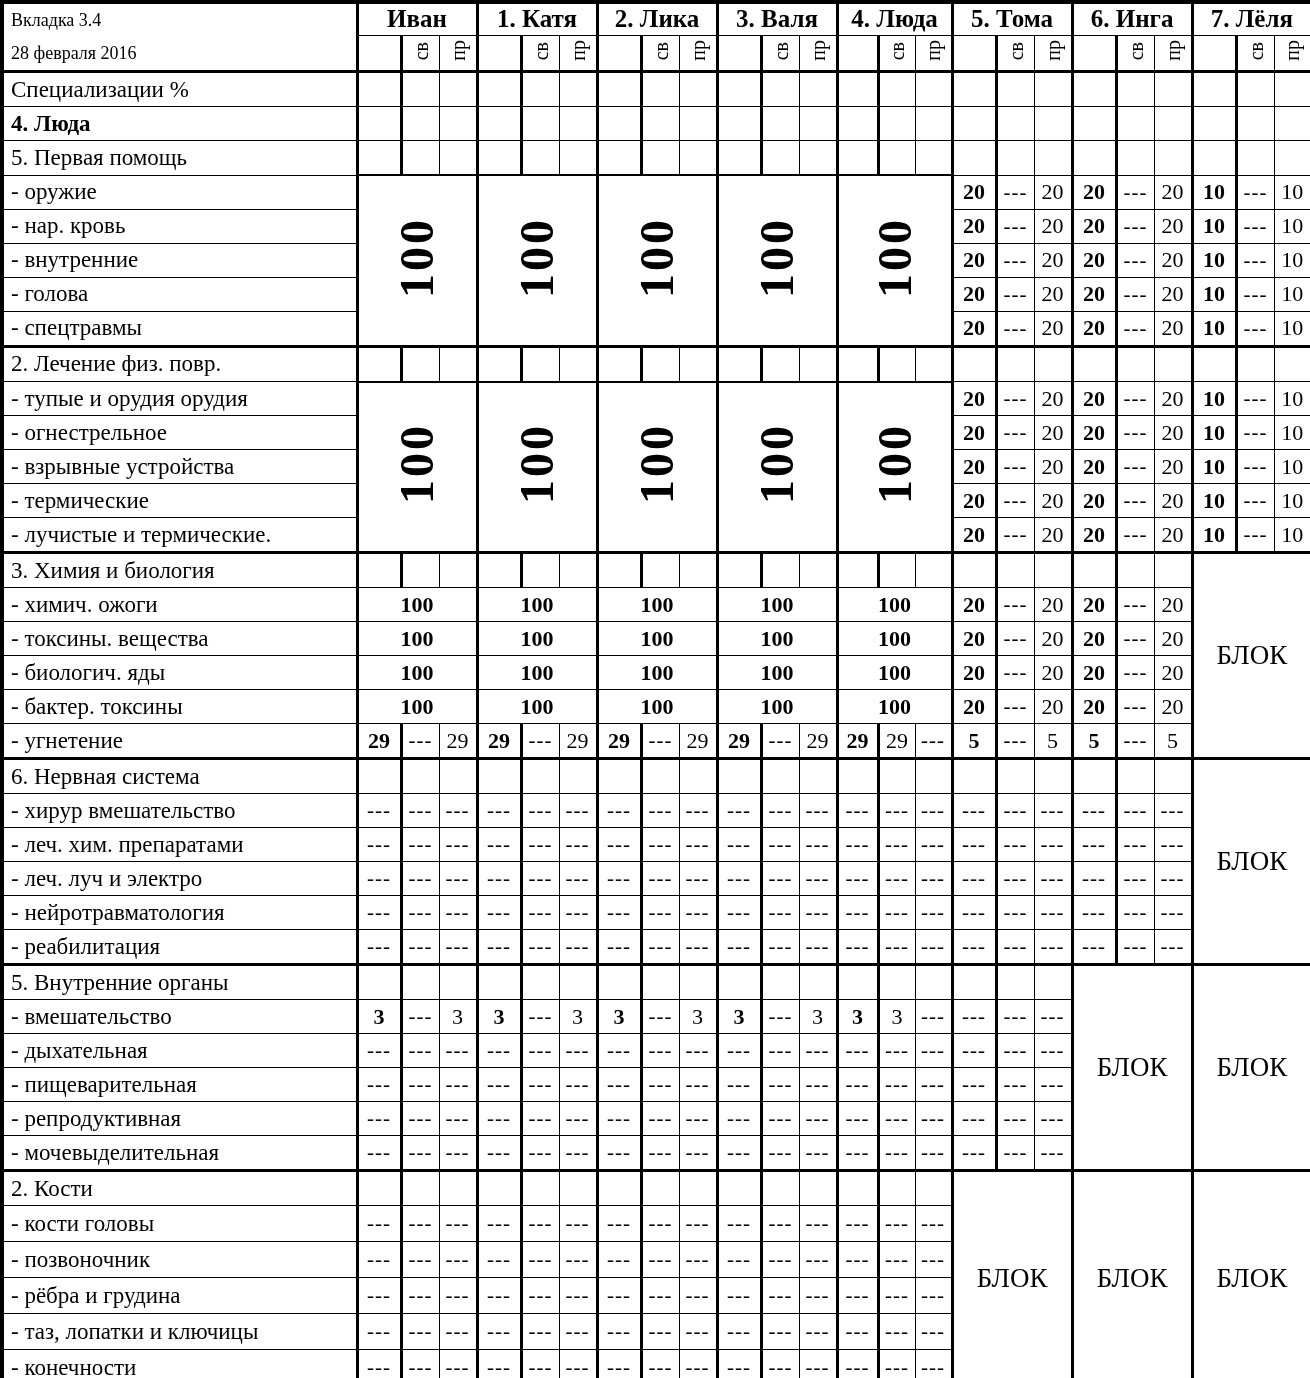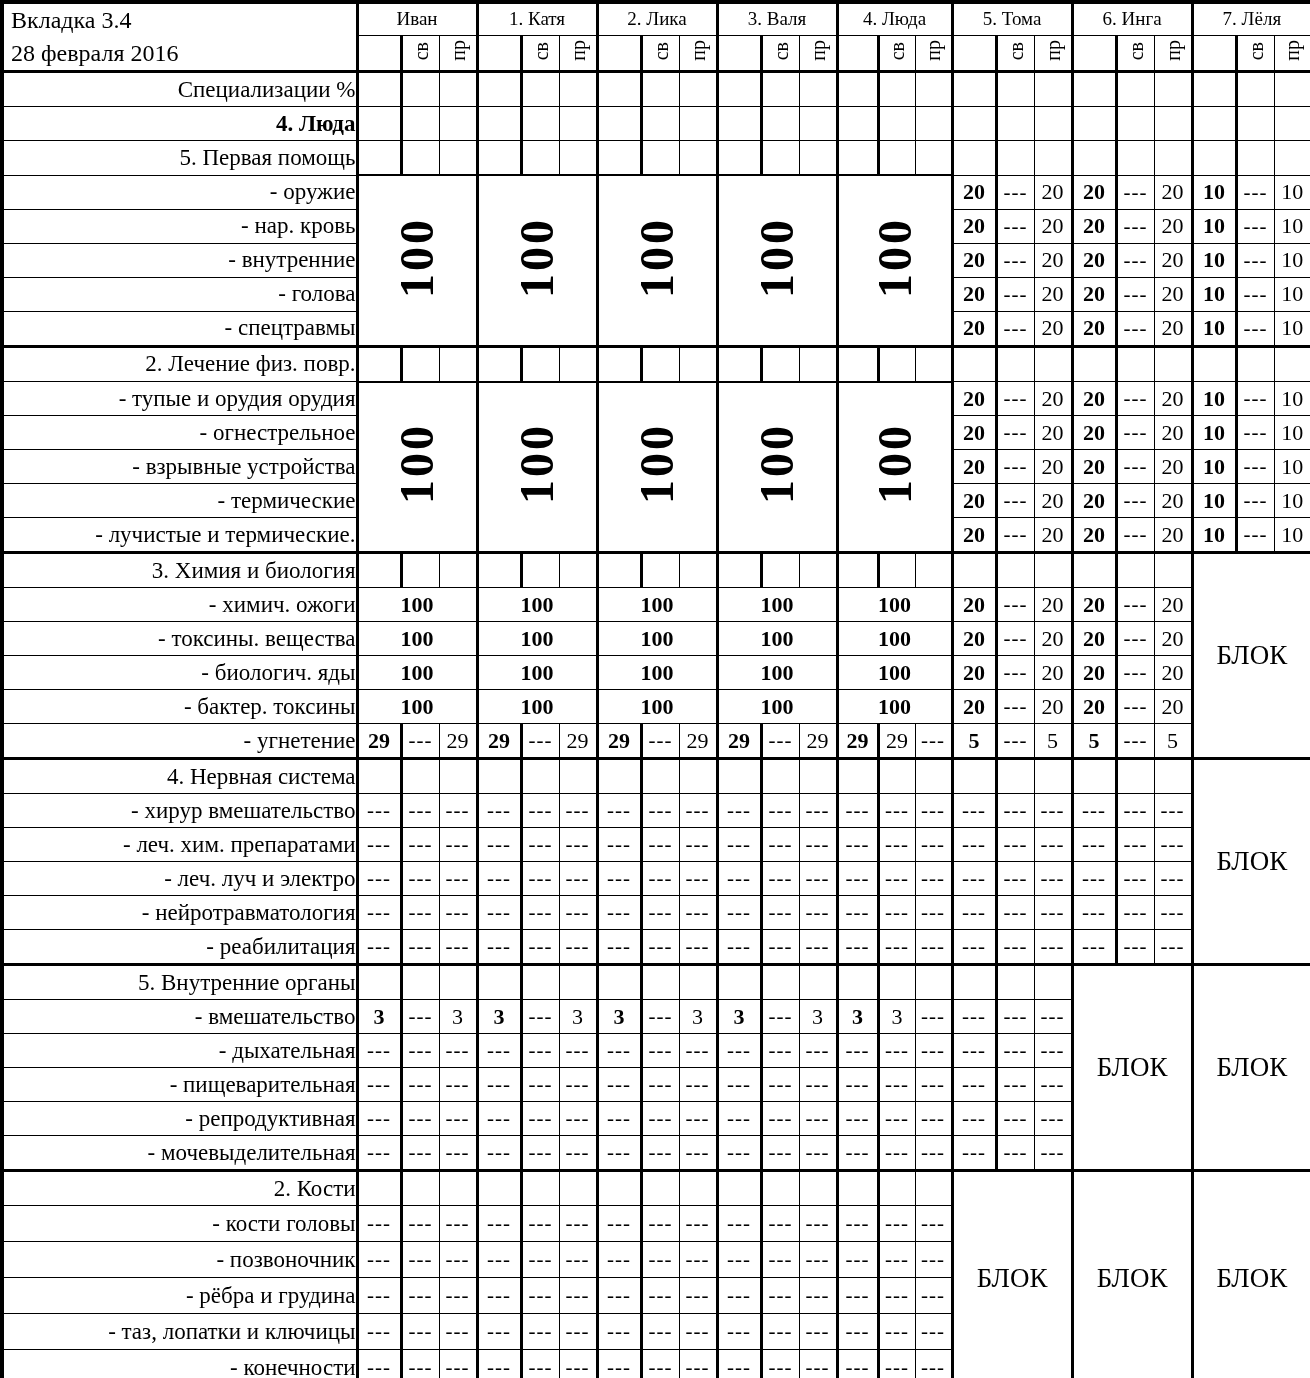--- a/index.html
+++ b/index.html
@@ -16,36 +16,36 @@
     height:33px;
     padding:0;
     text-align:center;
     vertical-align:middle;
     font-size:22px;
     overflow:hidden;
     white-space:nowrap;
     background:#fff;
   }
   td.label{
-    text-align:right;
+    text-align:left;
     padding-left:7px;
     font-size:23px;
   }
   td.corner{
     text-align:left;
     vertical-align:middle;
     padding-left:7px;
-    font-size:24px;
+    font-size:18px;
     line-height:33px;
   }
   .p-start{border-left:3px solid #000;}
   .c1{border-right:3px solid #000;}
   tr.sec td{border-top:3px solid #000;}
   tr.thick-top td{border-top:3px solid #000;}
-  td.name{font-weight:normal;font-size:19px;}
+  td.name{font-weight:bold;font-size:25px;}
   td.b, .b{font-weight:bold;}
   td.dash{font-size:21px;letter-spacing:1px;}
   td.v100{border-top:2px solid #000;border-right:3px solid #000;}
   td.block{font-size:27px;}
   .vt{
     display:inline-block;
     writing-mode:vertical-rl;
     transform:rotate(180deg);
     font-size:20px;
     line-height:1.1;
@@ -468,21 +468,21 @@
         <td>29</td>
         <td class="dash">---</td>
         <td class="c1 p-start b">5</td>
         <td class="dash">---</td>
         <td>5</td>
         <td class="c1 p-start b">5</td>
         <td class="dash">---</td>
         <td>5</td>
       </tr>
       <tr class="sec">
-        <td class="label">4. Нервная система</td>
+        <td class="label">6. Нервная система</td>
         <td class="c1 p-start"></td>
         <td></td>
         <td></td>
         <td class="c1 p-start"></td>
         <td></td>
         <td></td>
         <td class="c1 p-start"></td>
         <td></td>
         <td></td>
         <td class="c1 p-start"></td>

